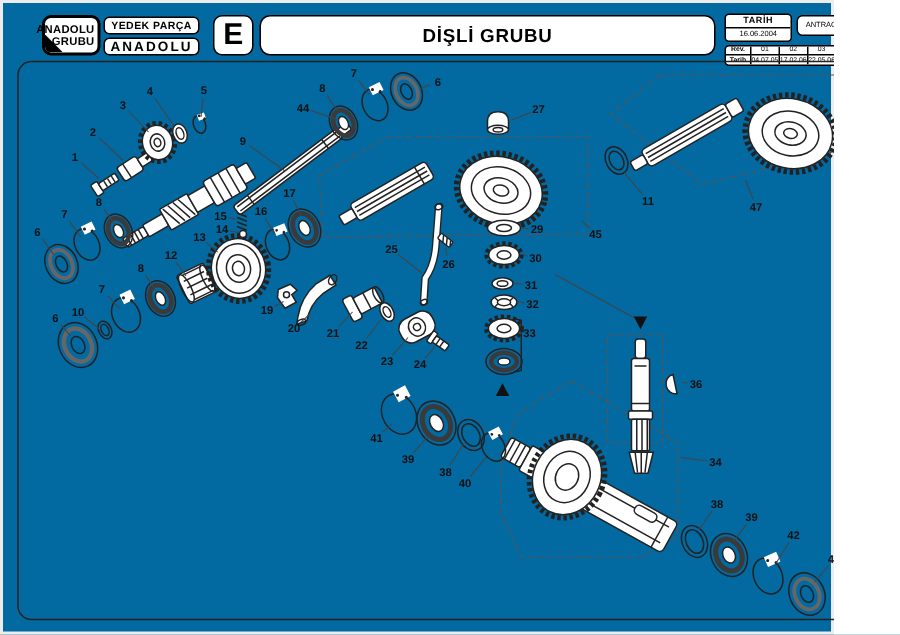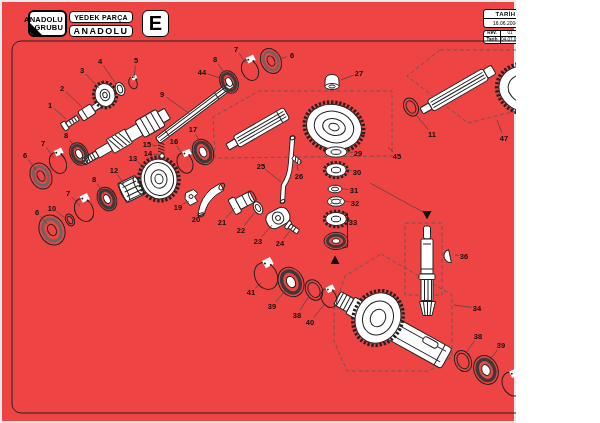--- a/index.html
+++ b/index.html
@@ -1,16 +1,16 @@
 <!DOCTYPE html>
 <html><head>
 <meta charset="utf-8">
 <style>
   html,body{margin:0;padding:0;background:#fff}
-  .page{position:relative;width:516px;height:423px;background:#ef4444;overflow:hidden;
+  .page{position:relative;width:556px;height:423px;background:#0369a1;overflow:hidden;
         font-family:"Liberation Sans",sans-serif;color:#000;box-shadow:inset 0 0 0 2px #ececec}
   .hbox{position:absolute;border:1.2px solid #000;border-radius:5px;background:#fff;
         display:flex;align-items:center;justify-content:center;box-sizing:border-box;white-space:nowrap}
   .logo{position:absolute;left:28px;top:10px;width:39px;height:27px;border:2.6px solid #000;border-radius:6px;
         background:#fff;box-sizing:border-box;display:flex;flex-direction:column;justify-content:center;
         align-items:flex-end;padding-right:2px;font-weight:bold;font-size:7.5px;line-height:8px;letter-spacing:.2px}
   .flag{position:absolute;left:0;bottom:0;width:12px;height:12px;background:#000;
         clip-path:polygon(0 0,100% 100%,0 100%);border-bottom-left-radius:4px}
   .yedek{left:69px;top:11px;width:64px;height:12px;font-weight:bold;font-size:7px;border-radius:4px;letter-spacing:.3px}
   .antracbox{left:69px;top:25px;width:64px;height:12px;font-weight:bold;font-size:9px;border-radius:4px;letter-spacing:1.4px}
@@ -43,20 +43,21 @@
 <div class="page">
 
   <div class="logo">
     <span class="flag"></span>
     <div>ANADOLU</div>
     <div>GRUBU</div>
   </div>
   <div class="hbox yedek">YEDEK PARÇA</div>
   <div class="hbox antracbox">ANADOLU</div>
   <div class="hbox ebox">E</div>
+  <div class="hbox titlebox">DİŞLİ GRUBU</div>
   <div class="tarihbox">
     <div class="tl">TARİH</div>
     <div class="tv">16.06.2004</div>
   </div>
   <div class="hbox modelsbox">ANTRAC 200/350/550</div>
   <div class="revtable">
     <div class="rc rlabel">Rev.</div>
     <div class="rc">01</div>
     <div class="rc">02</div>
     <div class="rc">03</div>

